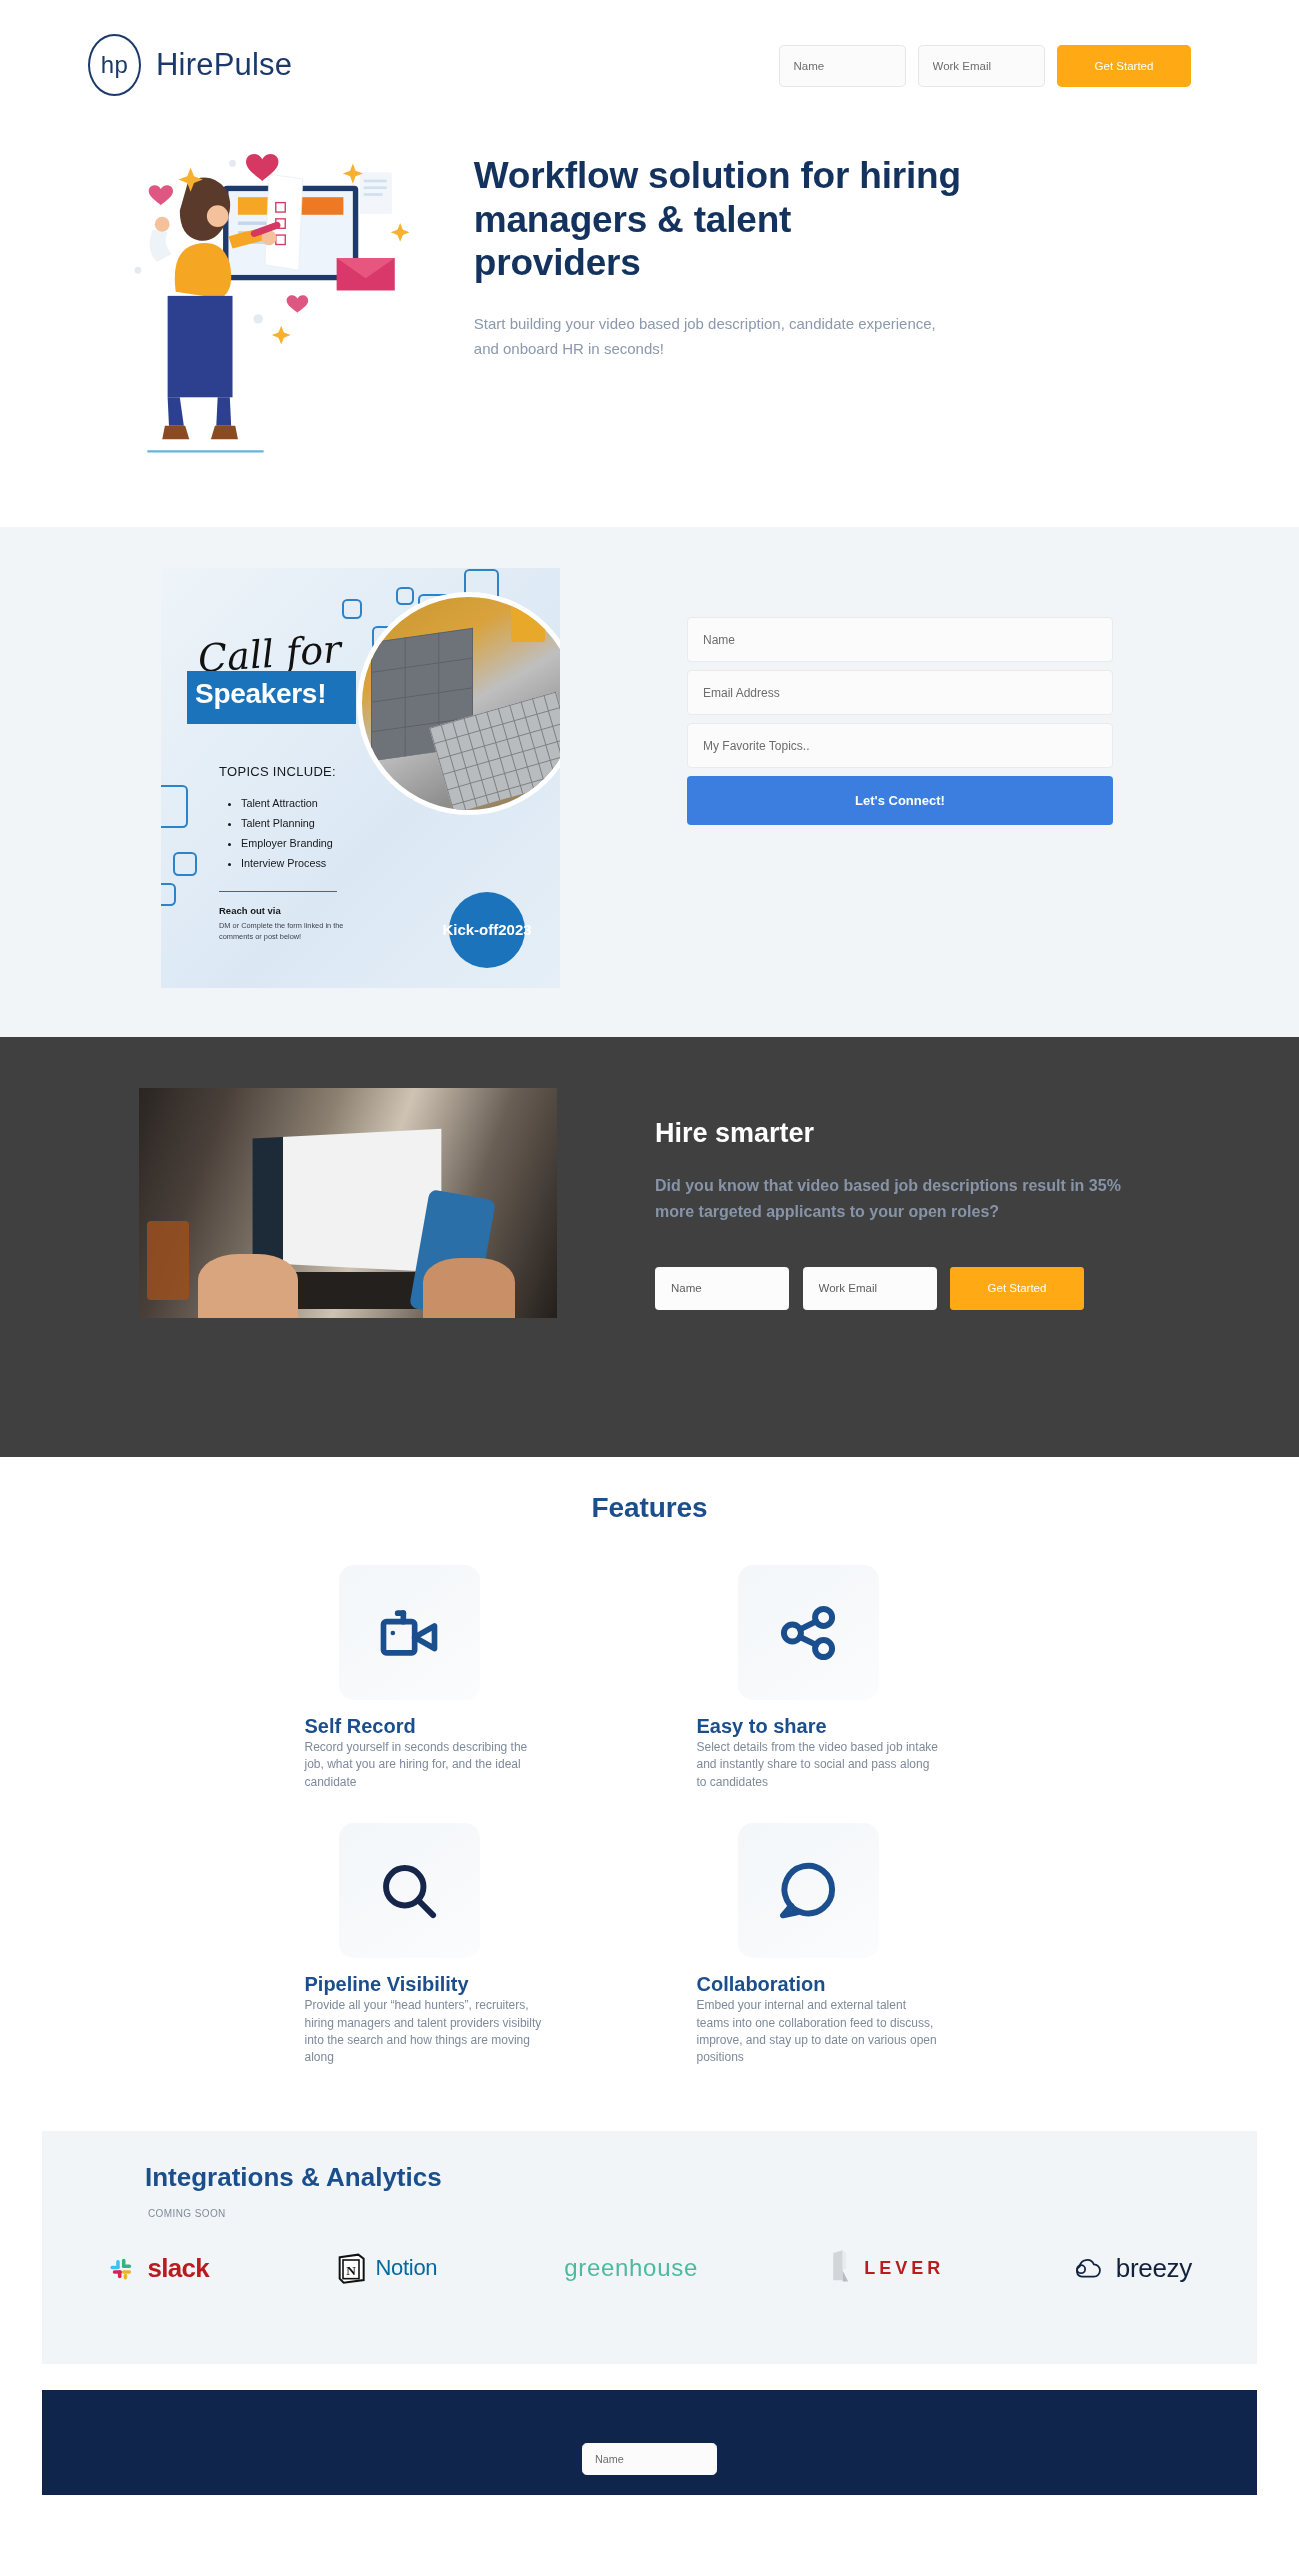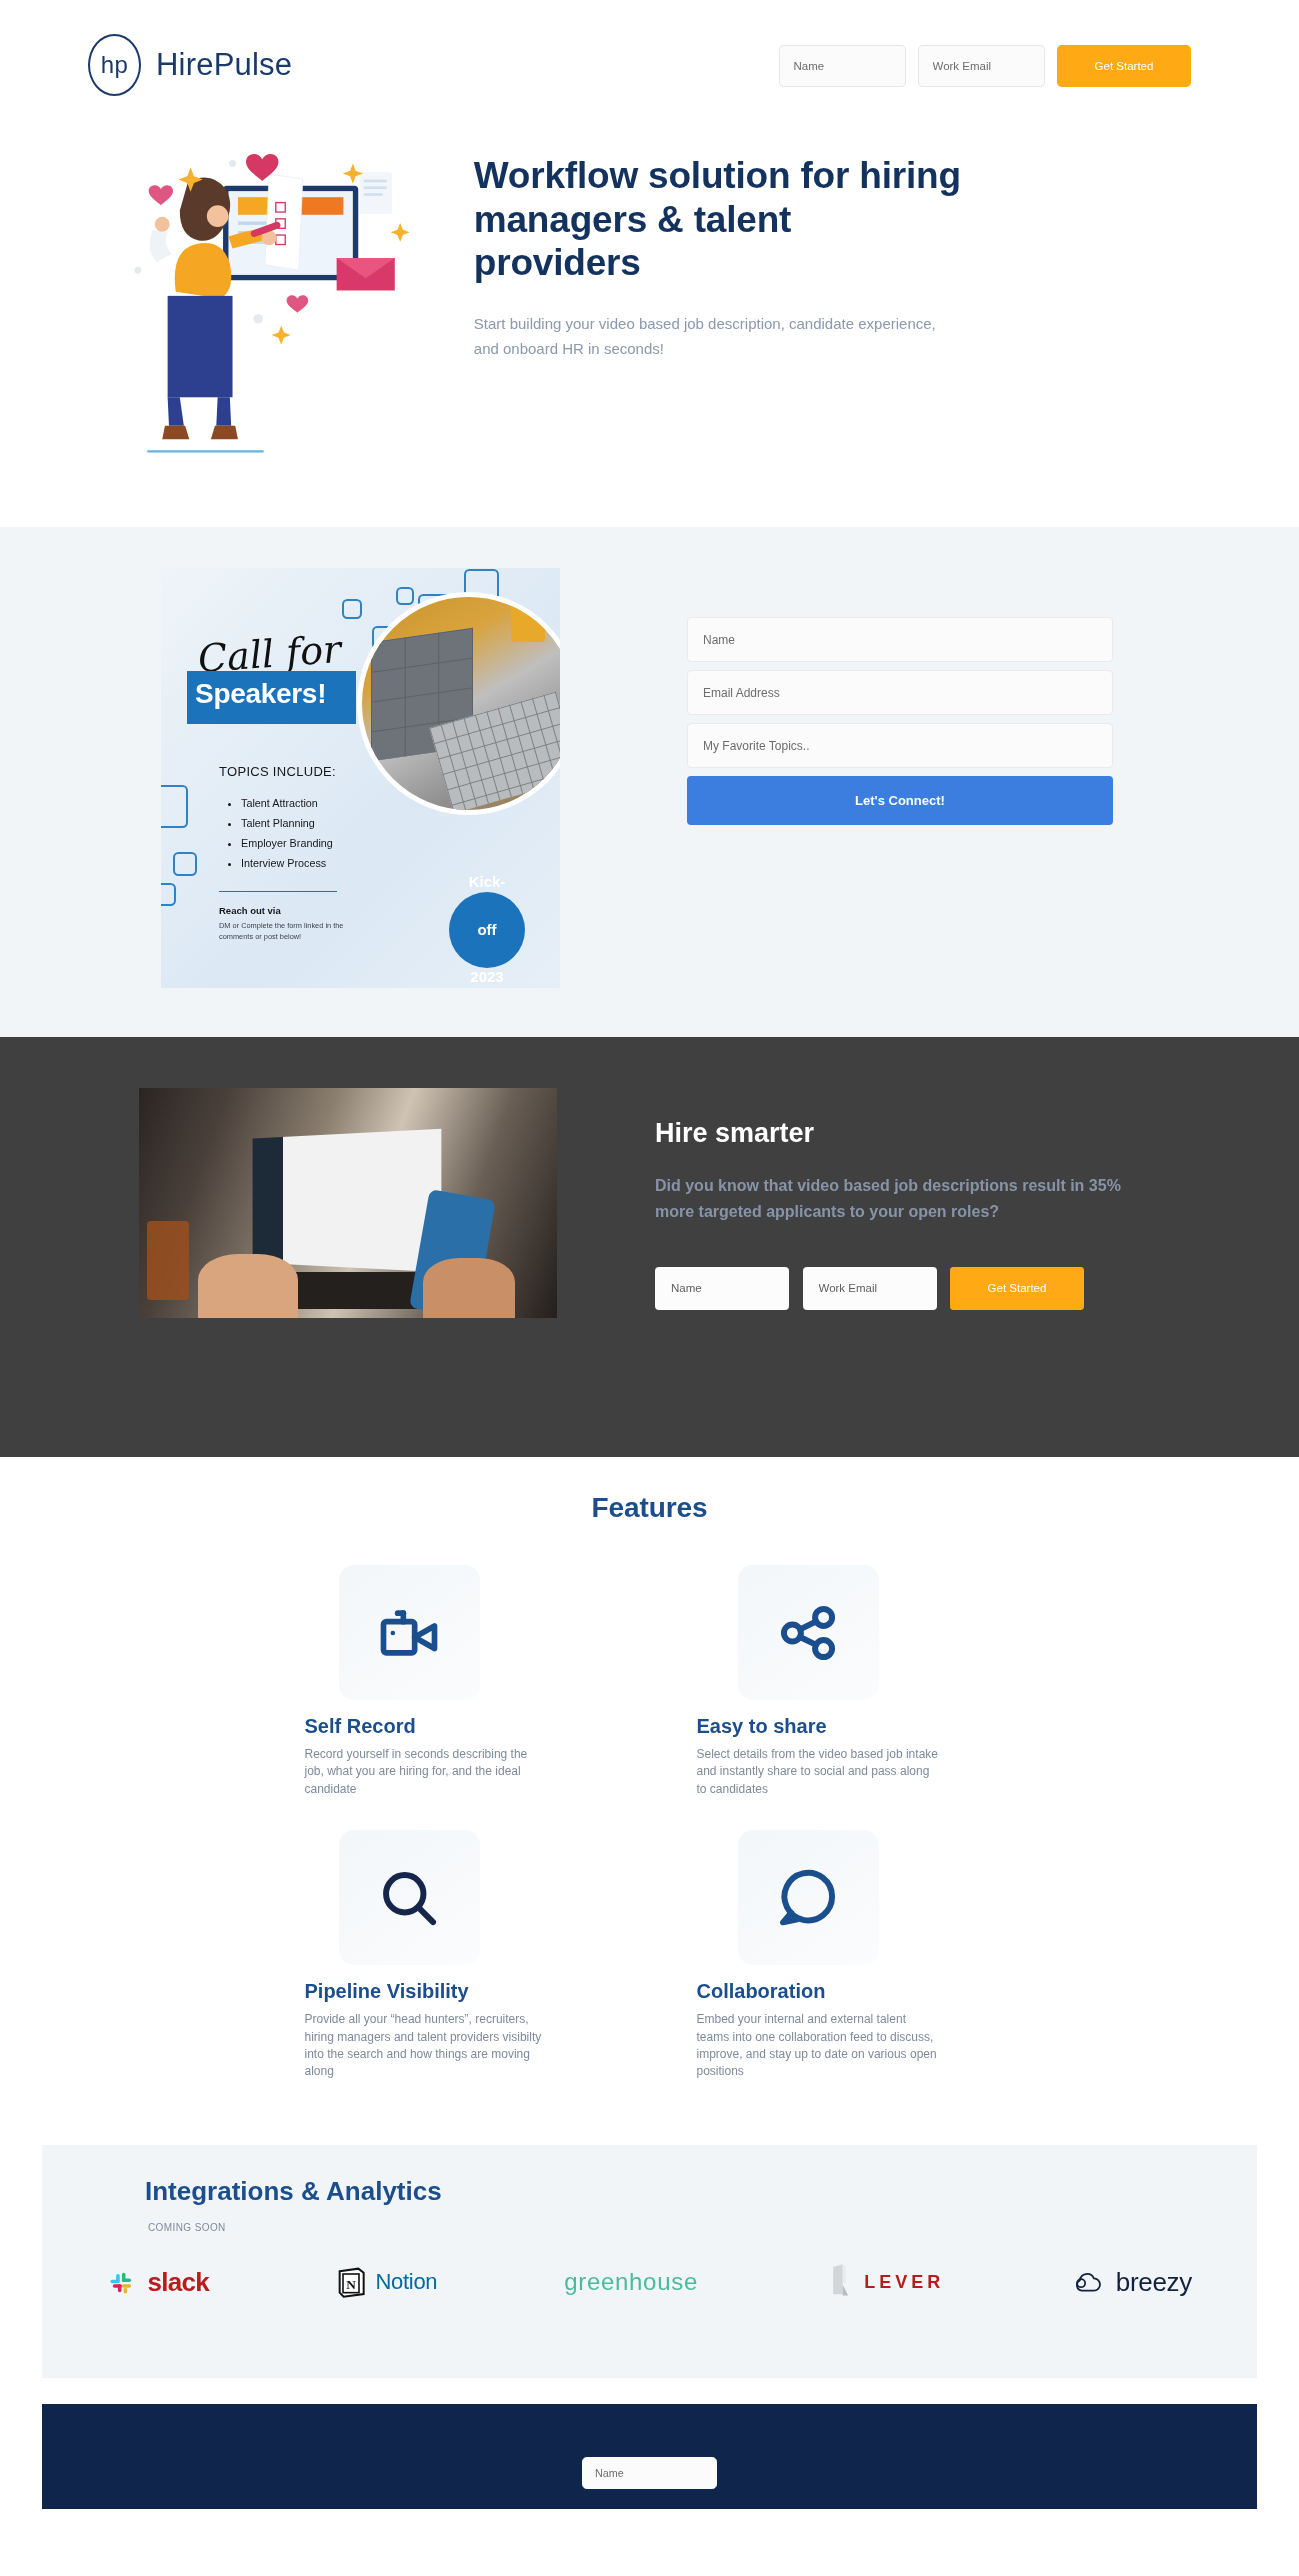--- a/index.html
+++ b/index.html
@@ -118,22 +118,22 @@
   .pp-screen{position:absolute;left:4%;top:18%;width:48%;height:56%;background:#6d7378;
     background-image:linear-gradient(#5b6166 0.7px,transparent 0.7px),linear-gradient(90deg,#5b6166 0.7px,transparent 0.7px);
     background-size:33% 25%;transform:skewY(-8deg);}
   .pp-kb{position:absolute;right:2%;bottom:6%;width:62%;height:42%;background:#b9bcbe;transform:rotate(-16deg);
     background-image:linear-gradient(#7c8084 1.4px,transparent 1.4px),linear-gradient(90deg,#7c8084 1.4px,transparent 1.4px);
     background-size:9% 18%;}
   .pp-juice{position:absolute;right:14%;top:-4%;width:34px;height:54px;background:#e8a92b;border-radius:2.7px;}
   .poster-kick {
     position: absolute; right: 35px; bottom: 20px; width: 76px; height: 76px;
     background: #1a73bb; border-radius: 50%; color: #fff;
-    display: flex; flex-direction: column; align-items: center; justify-content: center;
-    font-size: 15px; font-weight: 700; line-height: 1.12; text-align: center; gap: 31px;
+    display: flex; align-items: center; justify-content: center;
+    font-size: 15px; font-weight: 700; line-height: 1.12; text-align: center;
   }
   .poster-sq { position: absolute; border: 2px solid #2d83c6; border-radius: 5.4px; }
 
   .speaker-form {
     width: 426px; margin-left: 127px; padding-top: 49px;
   }
   .finput {
     display: block; width: 426px; height: 45px;
     background: #fbfbfb; border: 0.7px solid #eaeaea; border-radius: 4px;
     padding: 0 15px; margin-bottom: 8px;
@@ -194,21 +194,21 @@
   .fcell { display: flex; flex-direction: column; align-items: center; }
   .ficon {
     width: 141px; height: 135px;
     background: linear-gradient(145deg,#f3f7fa 0%, #f7f9fb 55%, #fbfcfd 100%);
     border-radius: 15px;
     display: flex; align-items: center; justify-content: center;
   }
   .ficon svg { width: 68px; height: 68px; }
   .ftitle { margin-top: 15px; font-size: 20px; font-weight: 700; color: #1b4e8c; }
   .fdesc {
-    margin-top: 8px; font-size: 12px; line-height: 1.45; color: #7e8a9c;
+    margin-top: 1px; font-size: 12px; line-height: 1.45; color: #7e8a9c;
     width: 244px; text-align: left;
   }
   .fcell-left .fdesc, .fcell-left .ftitle { align-self: flex-start; margin-left: 61px; }
   .fcell-left .ficon { align-self: flex-start; margin-left: 95px; }
   .fcell-right .fdesc, .fcell-right .ftitle { align-self: flex-start; margin-left: 47px; }
   .fcell-right .ficon { align-self: flex-start; margin-left: 88px; }
 
   
   .integrations {
     margin: 37px 42px 0 42px;

